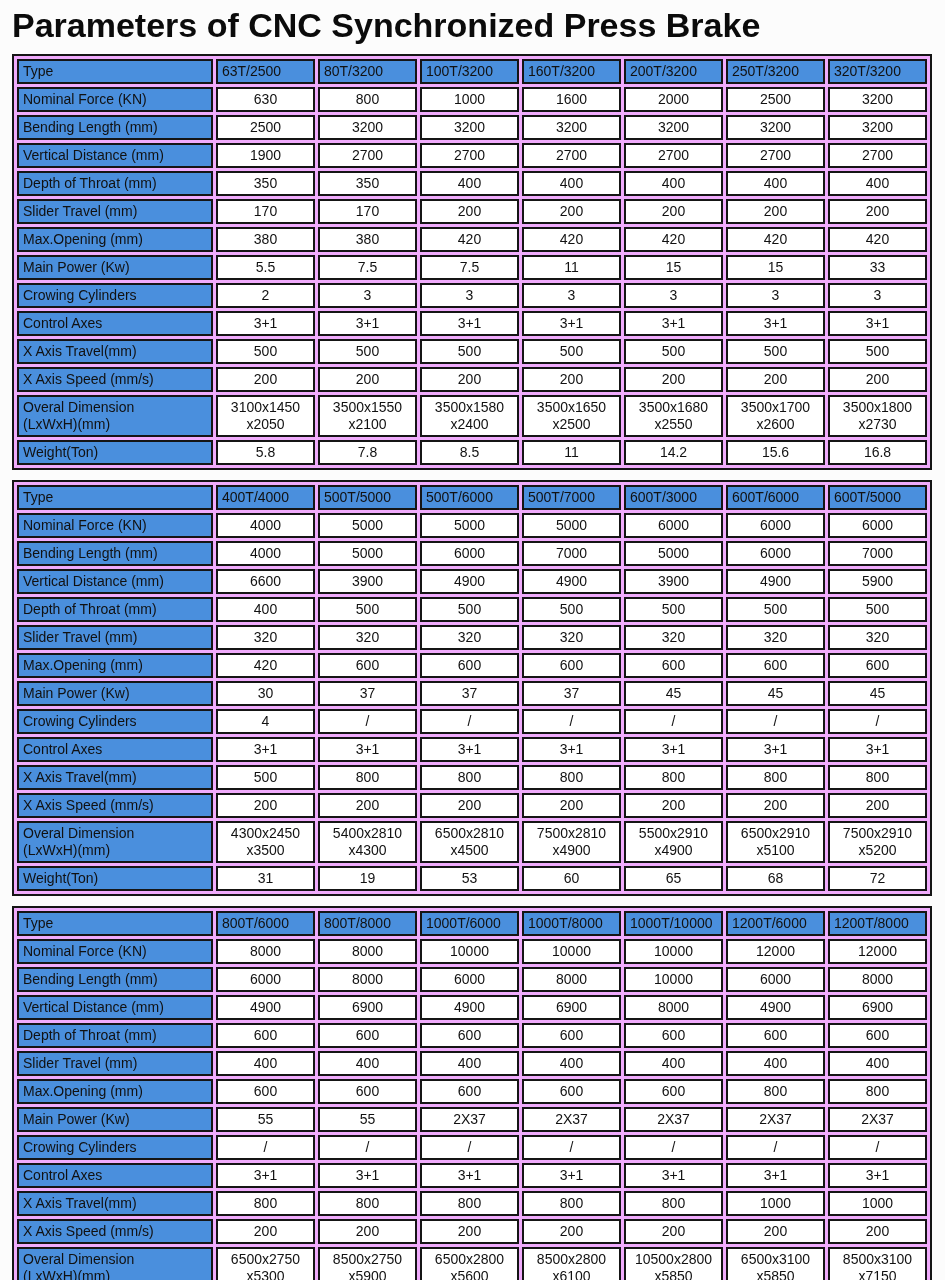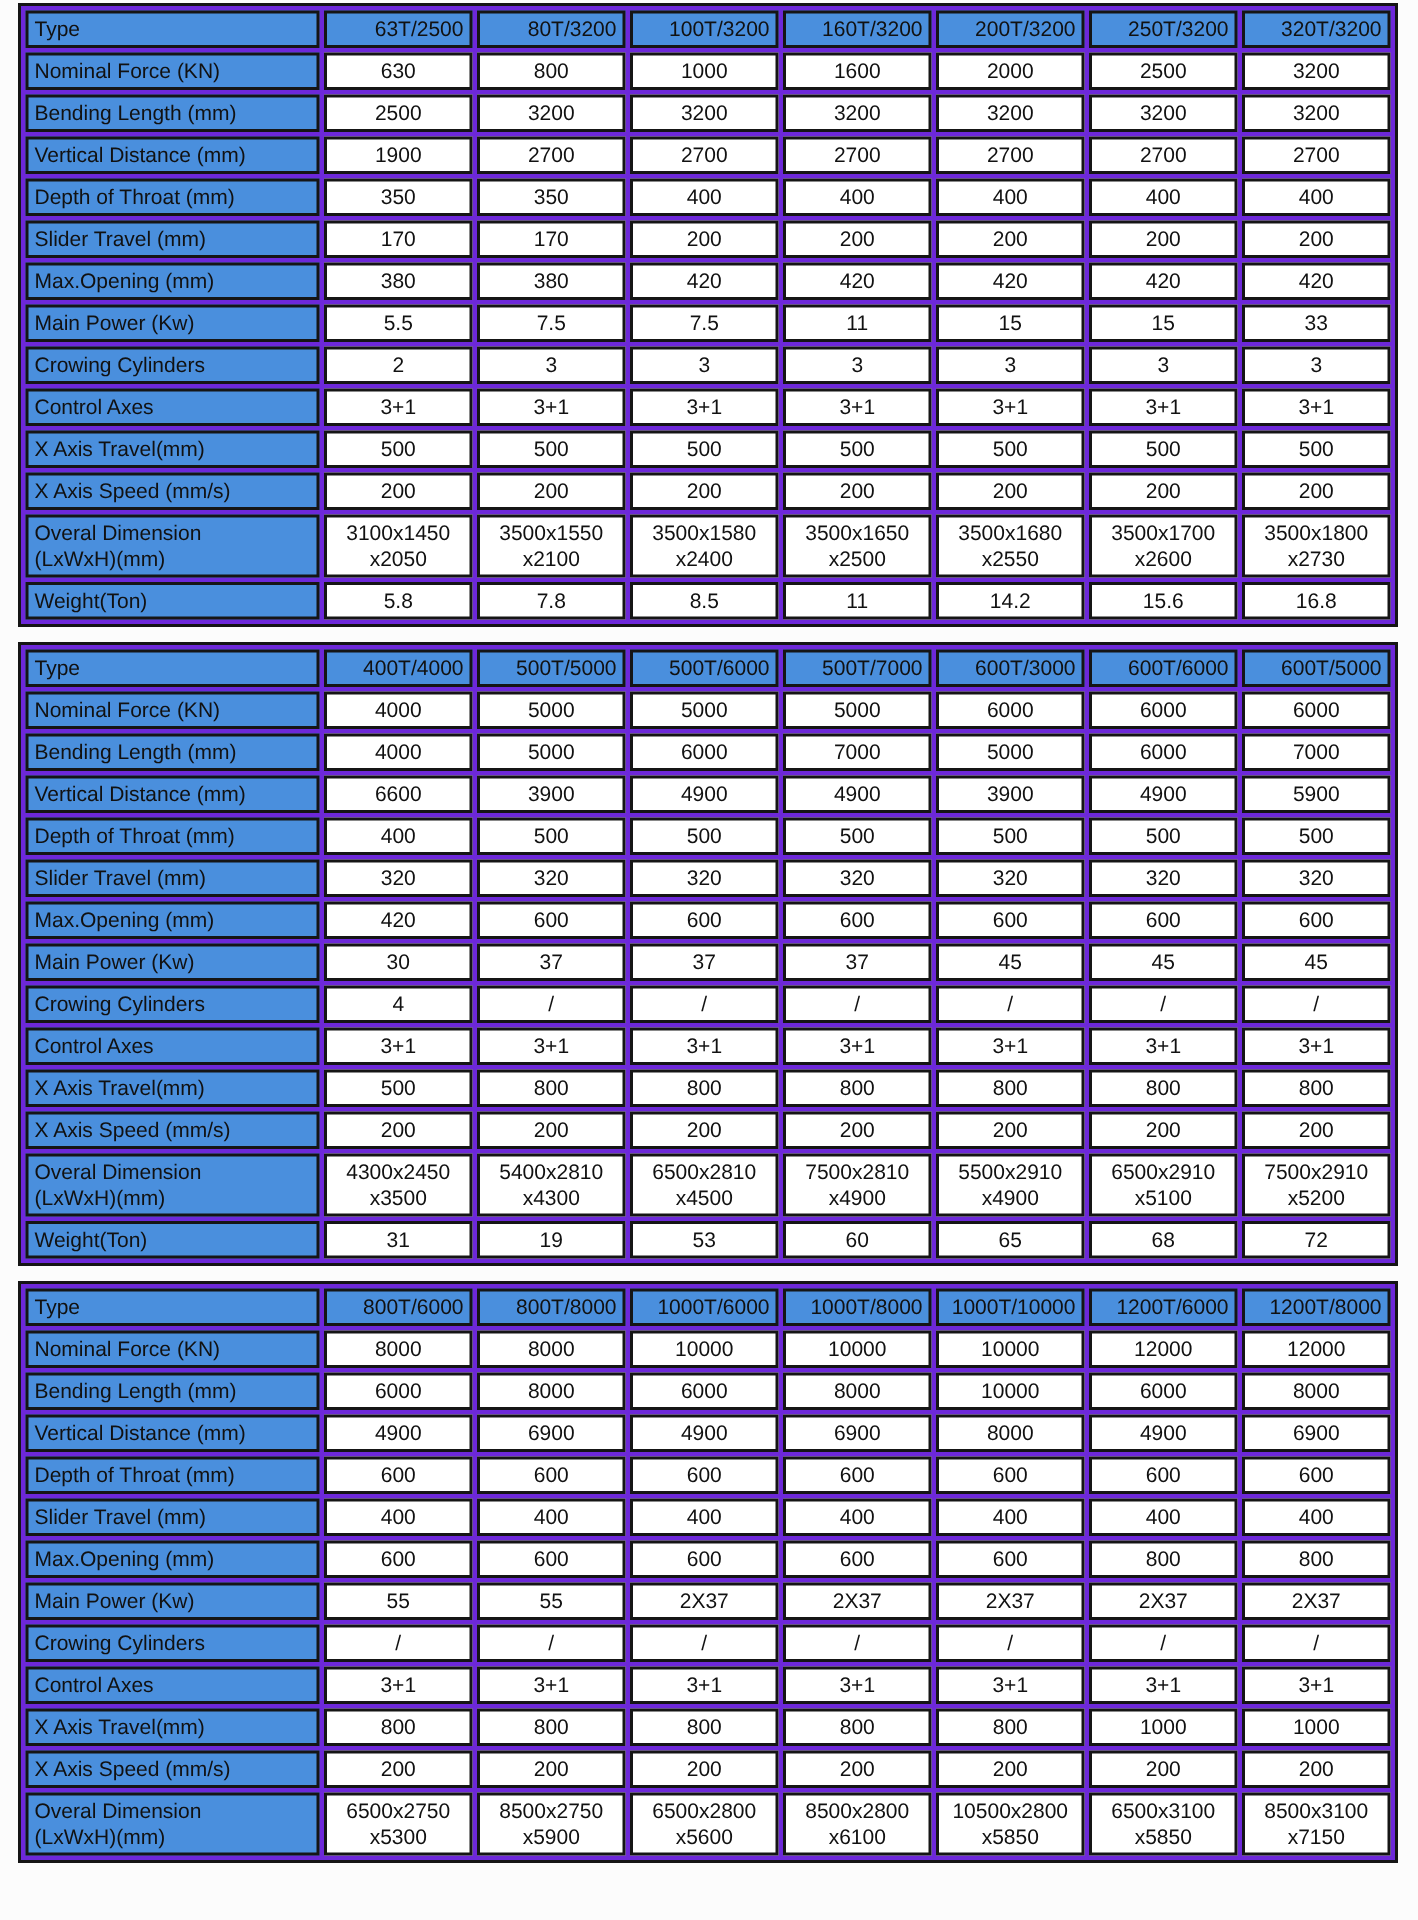--- a/index.html
+++ b/index.html
@@ -18,51 +18,52 @@
   .page{padding:2px 13px 0 10px;}
   .title{
     font-size:34px;font-weight:bold;letter-spacing:0;
     margin:4px 0 9px 2px;color:#0b0b0b;
   }
   table.spec{
     width:920px;
     table-layout:fixed;
     border-collapse:separate;
     border-spacing:3px;
-    background:#6d28d9;
+    background:#f0abfc;
     border:2px solid var(--border);
     margin:0 0 10px 2px;
   }
   table.spec td{
     border:2px solid var(--border);
     font-size:14px;
     line-height:17px;
     padding:2px 4px;
     vertical-align:middle;
     white-space:pre-line;
     overflow:hidden;
   }
   td.label{
     background:var(--blue);
     text-align:left;
     width:184px;
   }
   td.head{
     background:var(--blue);
-    text-align:right;
+    text-align:left;
   }
   td.val{
     background:var(--cellbg);
     text-align:center;
   }
 </style>
 </head>
 <body>
 
 <div class="page">
+  <h1 class="title">Parameters of CNC Synchronized Press Brake</h1>
 
   <table class="spec">
     <tbody>
         <tr>
           <td class="label">Type</td>
           <td class="head">63T/2500</td>
           <td class="head">80T/3200</td>
           <td class="head">100T/3200</td>
           <td class="head">160T/3200</td>
           <td class="head">200T/3200</td>

